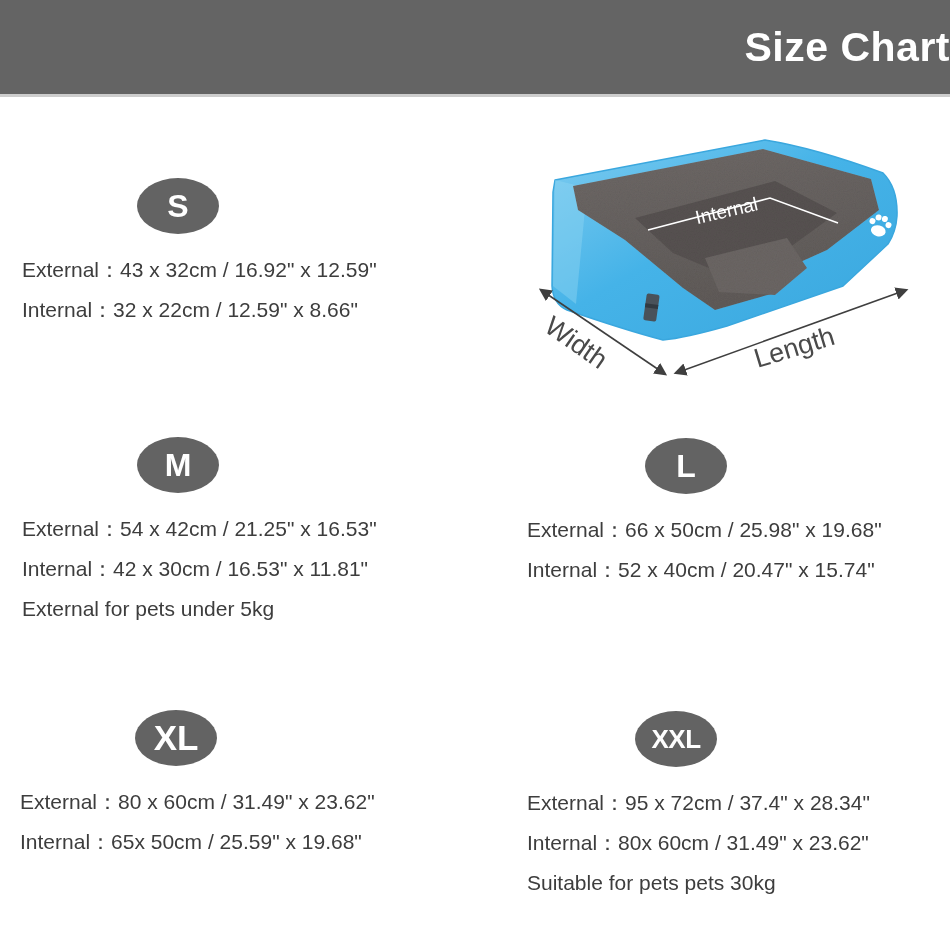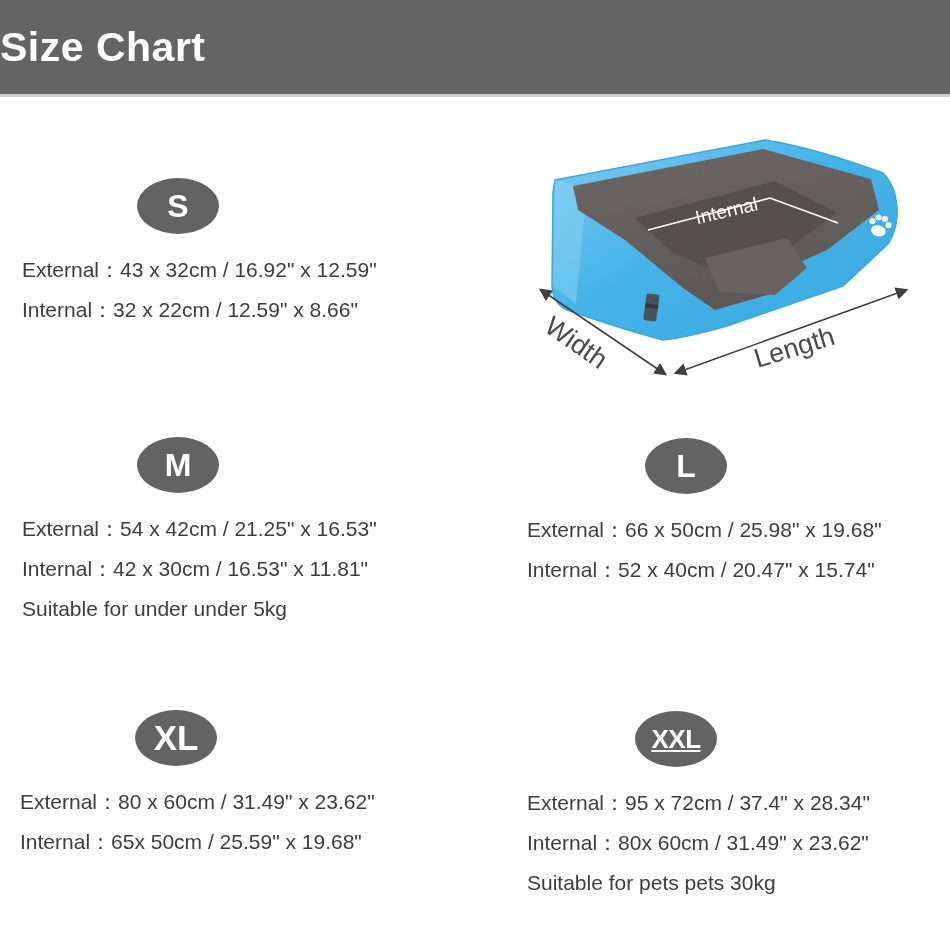--- a/index.html
+++ b/index.html
@@ -9,21 +9,21 @@
     width:950px; height:950px;
     background:#ffffff;
     font-family:"Liberation Sans", sans-serif;
     overflow:hidden;
   }
   .header {
     position:absolute; left:0; top:0;
     width:950px; height:97px;
     background:#646464;
     border-bottom:3px solid #cdcdcd;
-    display:flex; align-items:center; justify-content:flex-start;
+    display:flex; align-items:center; justify-content:flex-end;
   }
   .header-title {
     color:#ffffff;
     font-size:41px;
     font-weight:bold;
     letter-spacing:0.5px;
   }
   .size-section { position:absolute; }
   .badge {
     width:82px; height:56px;
@@ -46,21 +46,21 @@
   #section-s   { left:22px;  top:178px; }
   #section-s .badge   { margin-left:115px; }
   #bed-diagram { position:absolute; left:475px; top:118px; width:475px; height:295px; }
   #section-m   { left:22px;  top:437px; }
   #section-m .badge   { margin-left:115px; }
   #section-l   { left:527px; top:438px; }
   #section-l .badge   { margin-left:118px; }
   #section-xl  { left:20px;  top:710px; }
   #section-xl .badge  { margin-left:115px; }
   #section-xxl { left:527px; top:711px; }
-  #section-xxl .badge { margin-left:108px;text-decoration:underline; }
+  #section-xxl .badge { margin-left:108px; }
   svg text { font-family:"Liberation Sans", sans-serif; }
 </style>
 </head>
 <body>
 
 <div class="canvas">
 
   <div class="header">
     <div class="header-title">Size Chart</div>
   </div>
@@ -135,21 +135,21 @@
         <line x1="201" y1="255" x2="431" y2="172" stroke="#3f3f3f" stroke-width="1.6" marker-start="url(#ahDark)" marker-end="url(#ahDark)"></line>
         <text transform="translate(322,238) rotate(-17)" text-anchor="middle" font-size="27" fill="#4a4a4a">Length</text>
       </g>
     </svg>
   </div>
 
   <div class="size-section" id="section-m">
     <div class="badge badge-lg">M</div>
     <div class="size-line">External：54 x 42cm / 21.25" x 16.53"</div>
     <div class="size-line">Internal：42 x 30cm / 16.53" x 11.81"</div>
-    <div class="size-line">Suitable for under under 5kg</div>
+    <div class="size-line">External for pets under 5kg</div>
   </div>
 
   <div class="size-section" id="section-l">
     <div class="badge badge-lg">L</div>
     <div class="size-line">External：66 x 50cm / 25.98" x 19.68"</div>
     <div class="size-line">Internal：52 x 40cm / 20.47" x 15.74"</div>
   </div>
 
   <div class="size-section" id="section-xl">
     <div class="badge badge-xl">XL</div>

